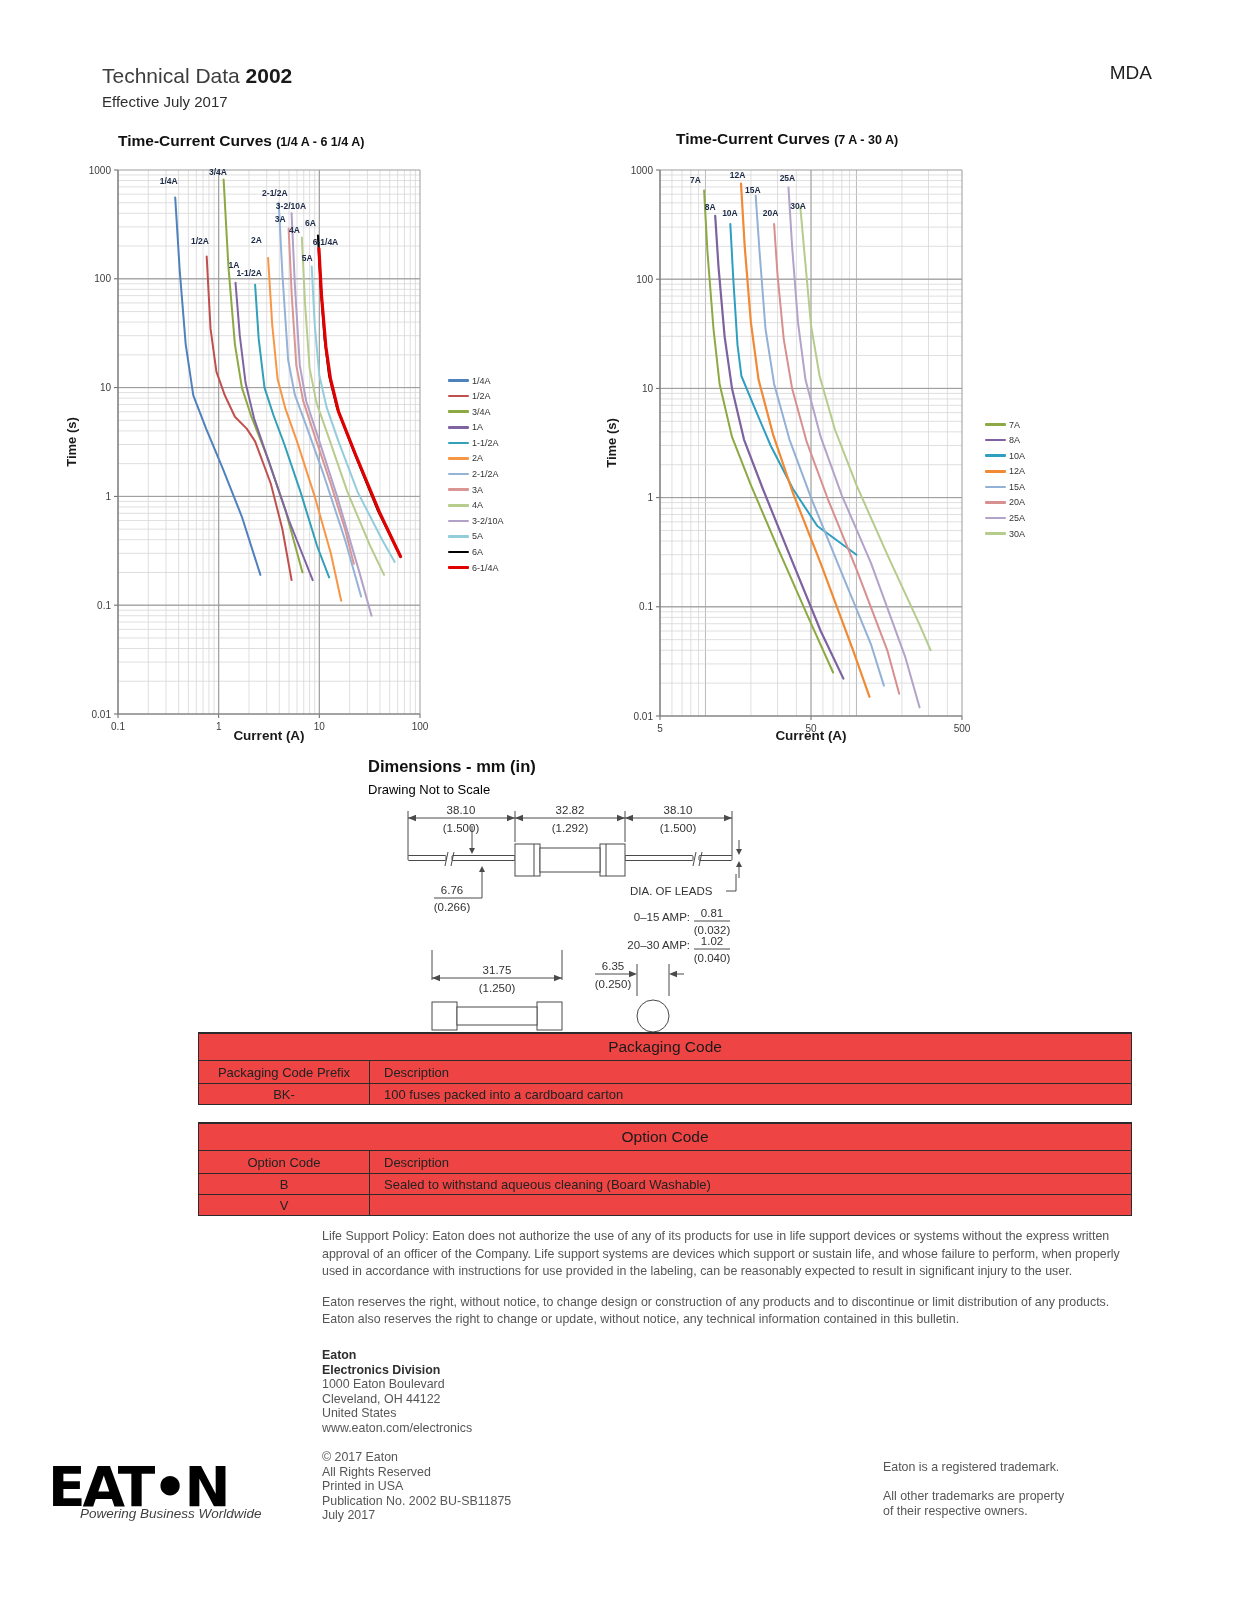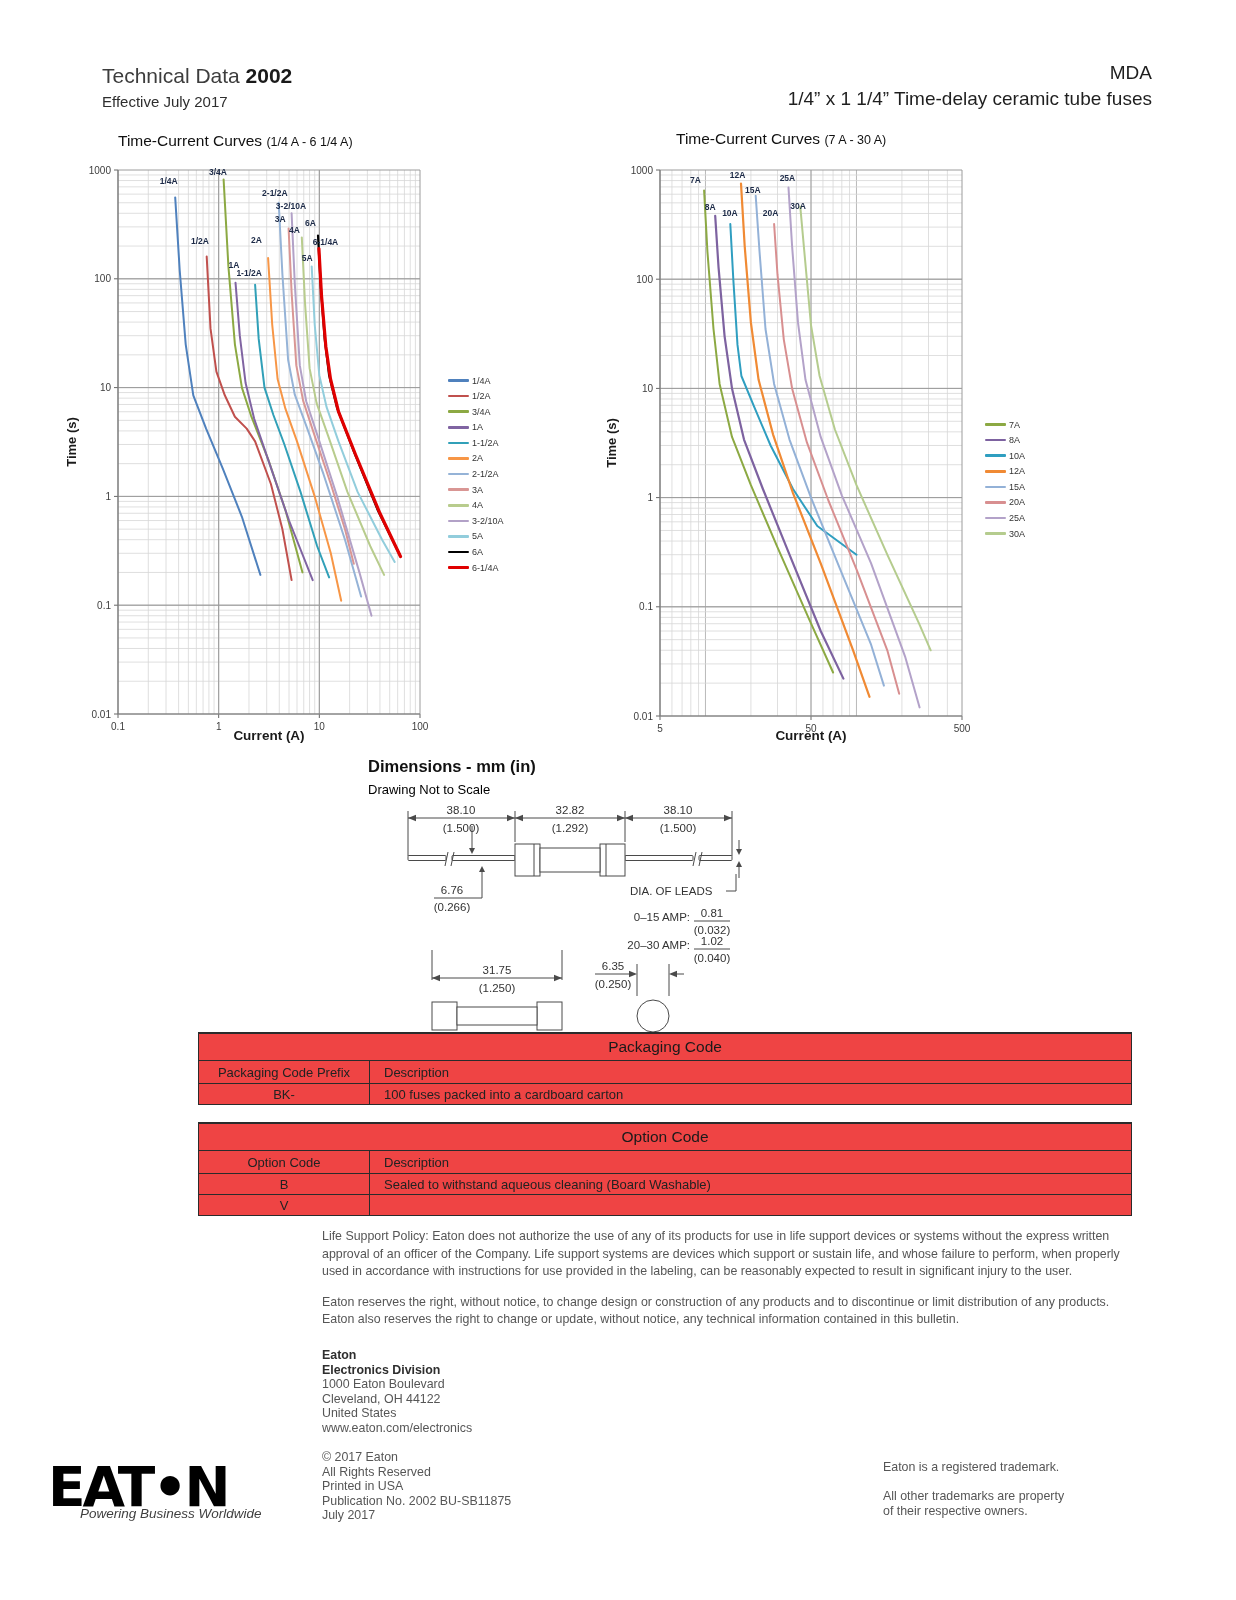--- a/index.html
+++ b/index.html
@@ -5,21 +5,21 @@
   html,body{margin:0;padding:0;background:#fff;}
   .page{position:relative;width:1236px;height:1600px;background:#fff;overflow:hidden;
         font-family:"Liberation Sans",sans-serif;color:#222;}
   .abs{position:absolute;}
   
   .hdr-line1{font-size:21px;color:#3d3d3d;}
   .hdr-line1 b{color:#1a1a1a;}
   .hdr-line2{font-size:15px;color:#2e2e2e;margin-top:5px;}
   .hdr-right{text-align:right;font-size:19px;color:#1f1f1f;line-height:26px;}
   
-  .chart-title{font-weight:normal;font-size:15.5px;color:#111;}
+  .chart-title{font-weight:bold;font-size:15.5px;color:#111;}
   .chart-title .range{font-size:12.5px;}
   
   .legend{display:flex;flex-direction:column;gap:6.6px;}
   .lg-item{display:flex;align-items:center;height:9px;}
   .lg-line{display:inline-block;width:21px;height:2.6px;border-radius:1px;margin-right:3px;}
   .lg-text{font-size:9px;color:#333;}
   
   .dim-title{font-weight:bold;font-size:16.5px;color:#111;}
   .dim-sub{font-size:13px;color:#000000;margin-top:3px;}
   
@@ -48,21 +48,20 @@
 <body>
 
 <div class="page">
 
   <div class="abs" style="left:66px;top:64px;margin-left:36px;">
     <div class="hdr-line1"><span>Technical Data </span><b>2002</b></div>
     <div class="hdr-line2">Effective July 2017</div>
   </div>
   <div class="abs hdr-right" style="right:84px;top:60px;">
     <div>MDA</div>
-    <div>1/4” x 1 1/4” Time-delay ceramic tube fuses</div>
   </div>
 
   <div class="abs chart-title" style="left:118px;top:132px;">
     <span>Time-Current Curves </span><span class="range">(1/4 A - 6 1/4 A)</span>
   </div>
   <svg id="chart1-svg" class="abs" style="left:60px;top:148px;" width="430" height="605">
       <line x1="88.30368623017412" y1="22" x2="88.30368623017412" y2="566" stroke="#d7d7d7" stroke-width="0.8"></line>
       <line x1="106.03020630844603" y1="22" x2="106.03020630844603" y2="566" stroke="#d7d7d7" stroke-width="0.8"></line>
       <line x1="118.60737246034822" y1="22" x2="118.60737246034822" y2="566" stroke="#d7d7d7" stroke-width="0.8"></line>
       <line x1="128.36298043649253" y1="22" x2="128.36298043649253" y2="566" stroke="#d7d7d7" stroke-width="0.8"></line>

